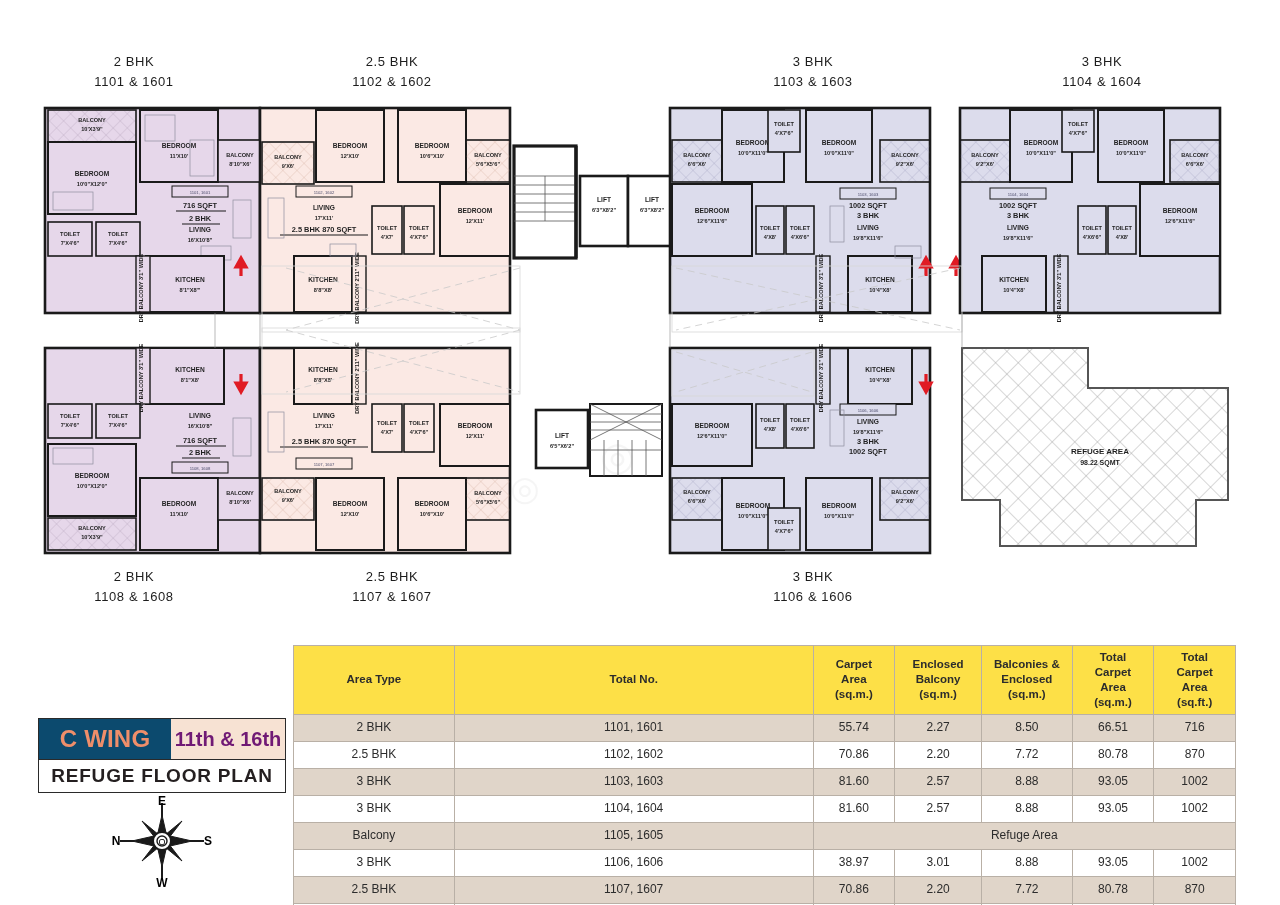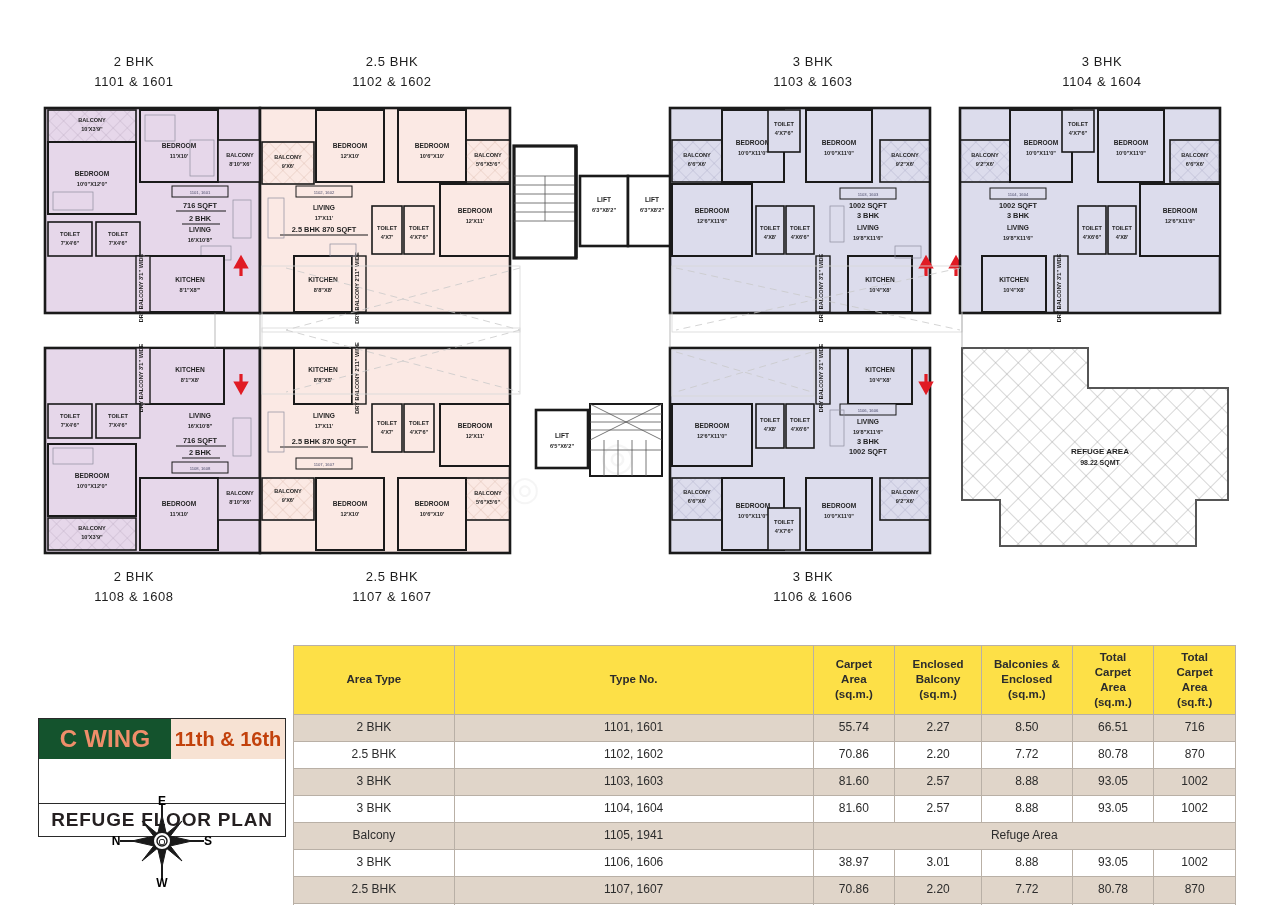--- a/index.html
+++ b/index.html
@@ -33,41 +33,41 @@
   
   #legend-block {
     position:absolute; left:38px; top:718px;
     width:248px;
     border:1px solid #2a2a2a;
     background:#fff;
   }
   .legend-top { display:flex; height:40px; }
   .legend-wing {
     flex:0 0 132px;
-    background:#14532d;
+    background:#0c4a6e;
     color:#ef8e6a;
     font-size:24px; font-weight:bold;
     letter-spacing:0.2px;
     display:flex; align-items:center; justify-content:center;
   }
   .legend-floor {
     flex:1;
     background:#f7e2d3;
-    color:#c2410c;
+    color:#701a75;
     font-size:20px; font-weight:bold;
     display:flex; align-items:center; justify-content:center;
   }
   .legend-bottom {
     height:33px;
     border-top:1px solid #2a2a2a;
     background:#fff;
     color:#241f20;
     font-size:19px; font-weight:bold;
     letter-spacing:0.8px;
-    display:flex; align-items:center; justify-content:center;margin-top:44px;
+    display:flex; align-items:center; justify-content:center;
   }
 
   
   #compass { position:absolute; left:112px; top:795px; width:100px; height:92px; }
 
   
   #flat-table {
     position:absolute; left:293px; top:645px;
     width:943px;
     border-collapse:collapse;
@@ -572,21 +572,21 @@
   <text x="50" y="50" text-anchor="middle" font-size="9" font-family="Liberation Sans, sans-serif">O</text>
 </svg>
 
 <table id="flat-table">
   <thead>
     <tr>
       <th class="col-type">
         <div>Area Type</div>
       </th>
       <th class="col-no">
-        <div>Type No.</div>
+        <div>Total No.</div>
       </th>
       <th class="col-small">
         <div>Carpet</div>
         <div>Area</div>
         <div>(sq.m.)</div>
       </th>
       <th class="col-small">
         <div>Enclosed</div>
         <div>Balcony</div>
         <div>(sq.m.)</div>
@@ -640,21 +640,21 @@
         <td class="col-type">3 BHK</td>
         <td class="col-no">1104, 1604</td>
         <td class="col-small">81.60</td>
         <td class="col-small">2.57</td>
         <td class="col-small">8.88</td>
         <td class="col-small">93.05</td>
         <td class="col-small">1002</td>
       </tr>
       <tr class="alt">
         <td class="col-type">Balcony</td>
-        <td class="col-no">1105, 1941</td>
+        <td class="col-no">1105, 1605</td>
         <td colspan="5">Refuge Area</td>
       </tr>
       <tr class="norm">
         <td class="col-type">3 BHK</td>
         <td class="col-no">1106, 1606</td>
         <td class="col-small">38.97</td>
         <td class="col-small">3.01</td>
         <td class="col-small">8.88</td>
         <td class="col-small">93.05</td>
         <td class="col-small">1002</td>

